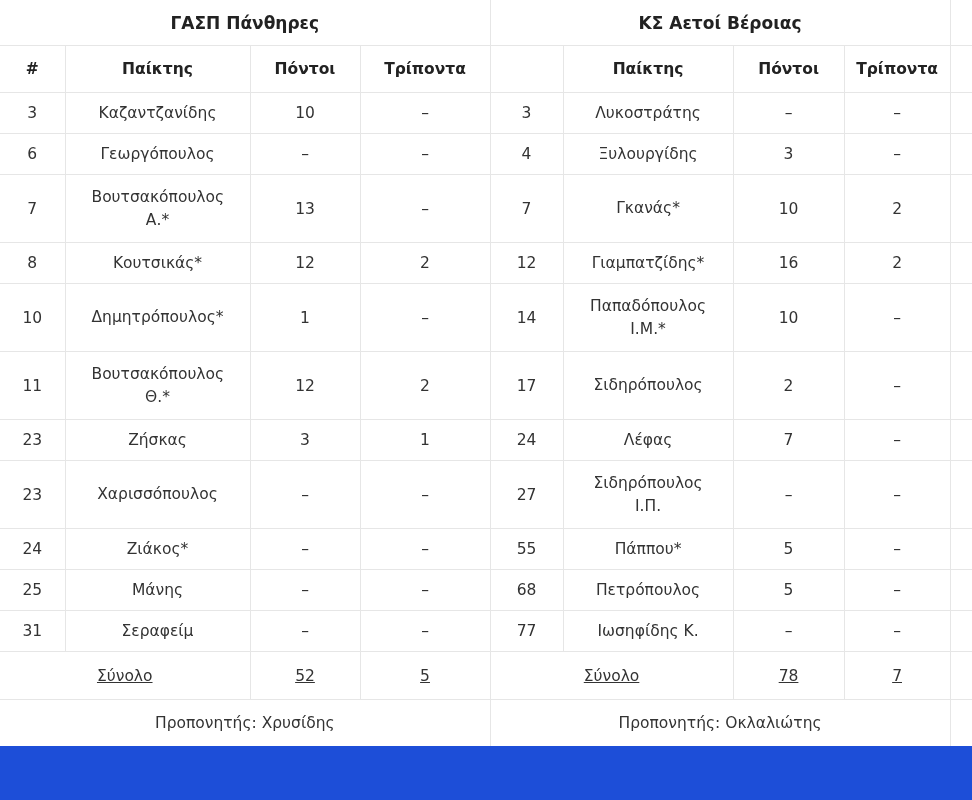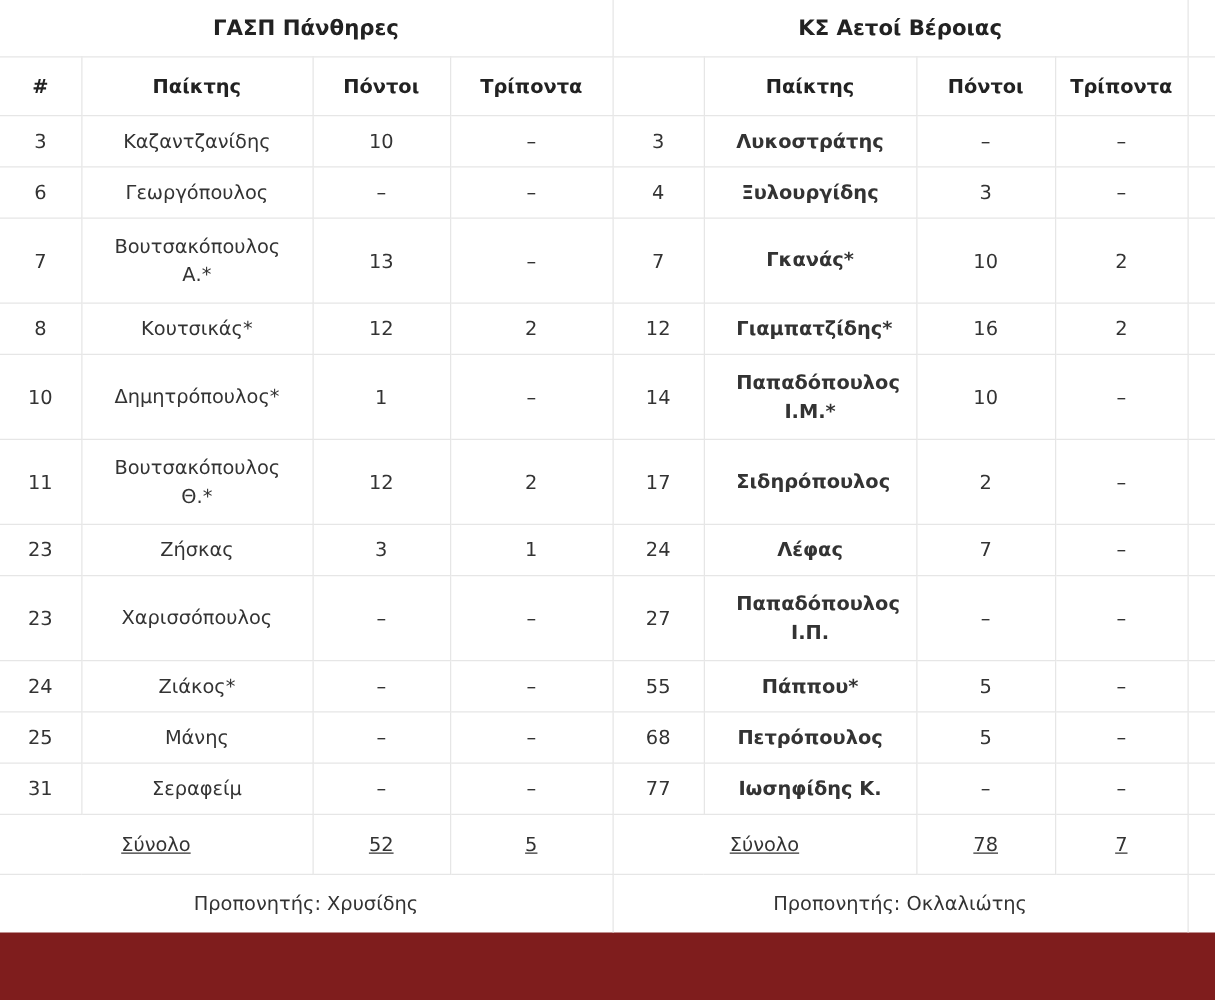--- a/index.html
+++ b/index.html
@@ -6,21 +6,21 @@
     margin: 0;
     padding: 0;
     background: #ffffff;
     font-family: "DejaVu Sans", "Liberation Sans", sans-serif;
     color: #333333;
   }
   .box {
     width: 972px;
     height: 800px;
     overflow: hidden;
-    background: #7f1d1d;
+    background: #1d4ed8;
   }
   table.score {
     width: 972px;
     table-layout: fixed;
     border-collapse: collapse;
     border-style: hidden; 
     background: #ffffff;
   }
   td, th {
     border: 1px solid #e6e6e6;
@@ -45,21 +45,21 @@
     height: 42px;
   }
   #players-body tr { height: 41px; }
   #players-body tr:nth-child(3),
   #players-body tr:nth-child(5),
   #players-body tr:nth-child(6),
   #players-body tr:nth-child(8),
   #players-body tr:nth-child(12) { height: 68px; }
   .pname { margin: 0 auto; line-height: 1.45; text-align: center; }
   .pname.left  { max-width: 132px; }
-  .pname.right { max-width: 118px; font-weight: bold; }
+  .pname.right { max-width: 118px; }
   tr.total-row td { height: 43px; text-decoration: underline; }
   tr.coach-row td { height: 42px; }
 </style>
 </head>
 <body>
 
 <div class="box">
   <table class="score">
     <colgroup>
       <col style="width:65px">
@@ -198,21 +198,21 @@
         </tr>
         <tr>
           <td>23</td>
           <td>
             <div class="pname left">Χαρισσόπουλος</div>
           </td>
           <td>–</td>
           <td>–</td>
           <td>27</td>
           <td>
-            <div class="pname right">Παπαδόπουλος Ι.Π.</div>
+            <div class="pname right">Σιδηρόπουλος Ι.Π.</div>
           </td>
           <td>–</td>
           <td>–</td>
           <td></td>
         </tr>
         <tr>
           <td>24</td>
           <td>
             <div class="pname left">Ζιάκος*</div>
           </td>

